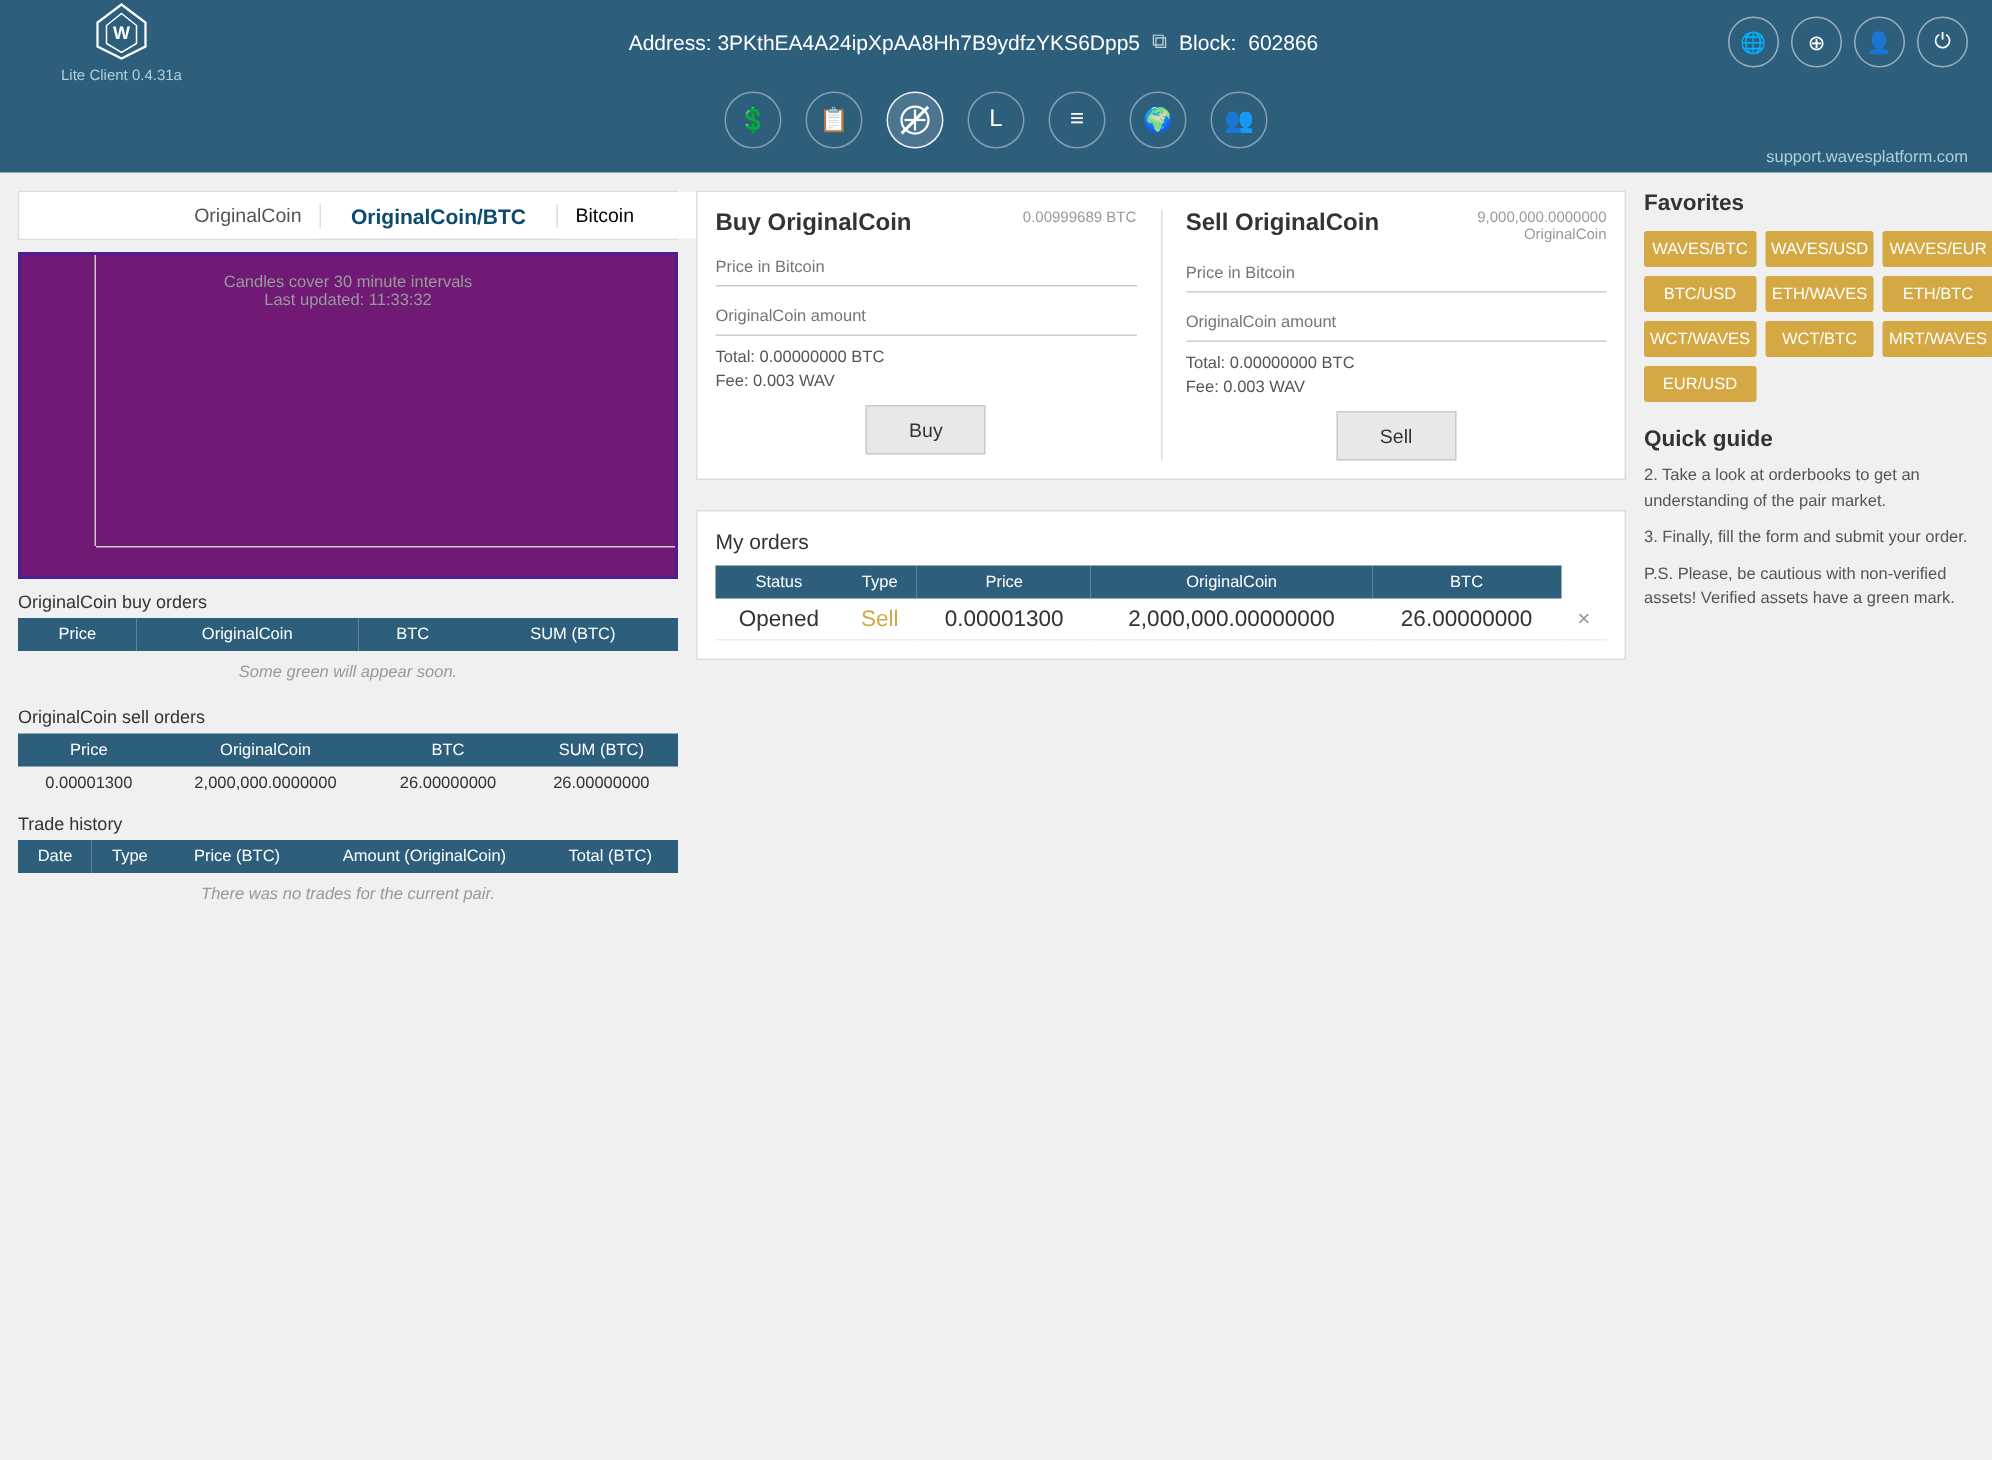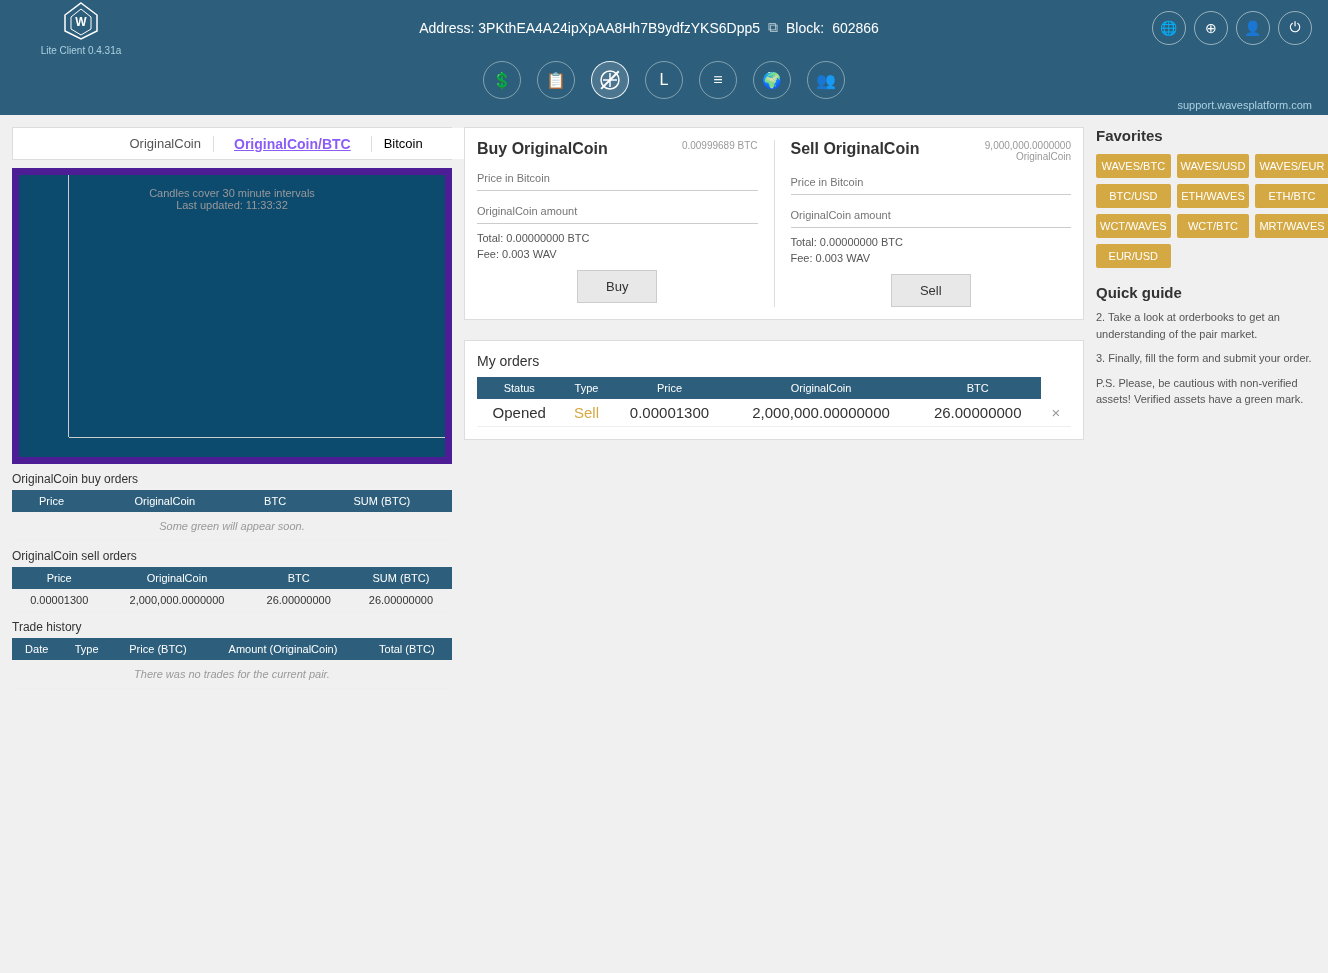--- a/index.html
+++ b/index.html
@@ -135,41 +135,40 @@
       padding: 8px 12px;
       border: none;
       outline: none;
       font-size: 13px;
       color: #555;
       text-align: right;
       background: white;
     }
     .pair-center {
       padding: 0 20px;
-      color: #8b5cf6;
+      color: #0c4a6e;
       font-size: 14px;
       font-weight: bold;
       border-left: 1px solid #ddd;
       border-right: 1px solid #ddd;
-      text-decoration: underline;
     }
     .pair-right {
       flex: 1.8;
       padding: 8px 12px;
       border: none;
       outline: none;
       font-size: 13px;
       background: white;
     }
 
     
     .chart-area {
-      background: #0c4a6e;
-      border: 7px solid #4c1d95;
-      height: 296px;
+      background: #701a75;
+      border: 2px solid #4c1d95;
+      height: 218px;
       position: relative;
     }
     .chart-note {
       position: absolute;
       top: 12px;
       right: 50%;
       transform: translateX(50%);
       text-align: center;
       font-size: 11px;
       color: #999;

